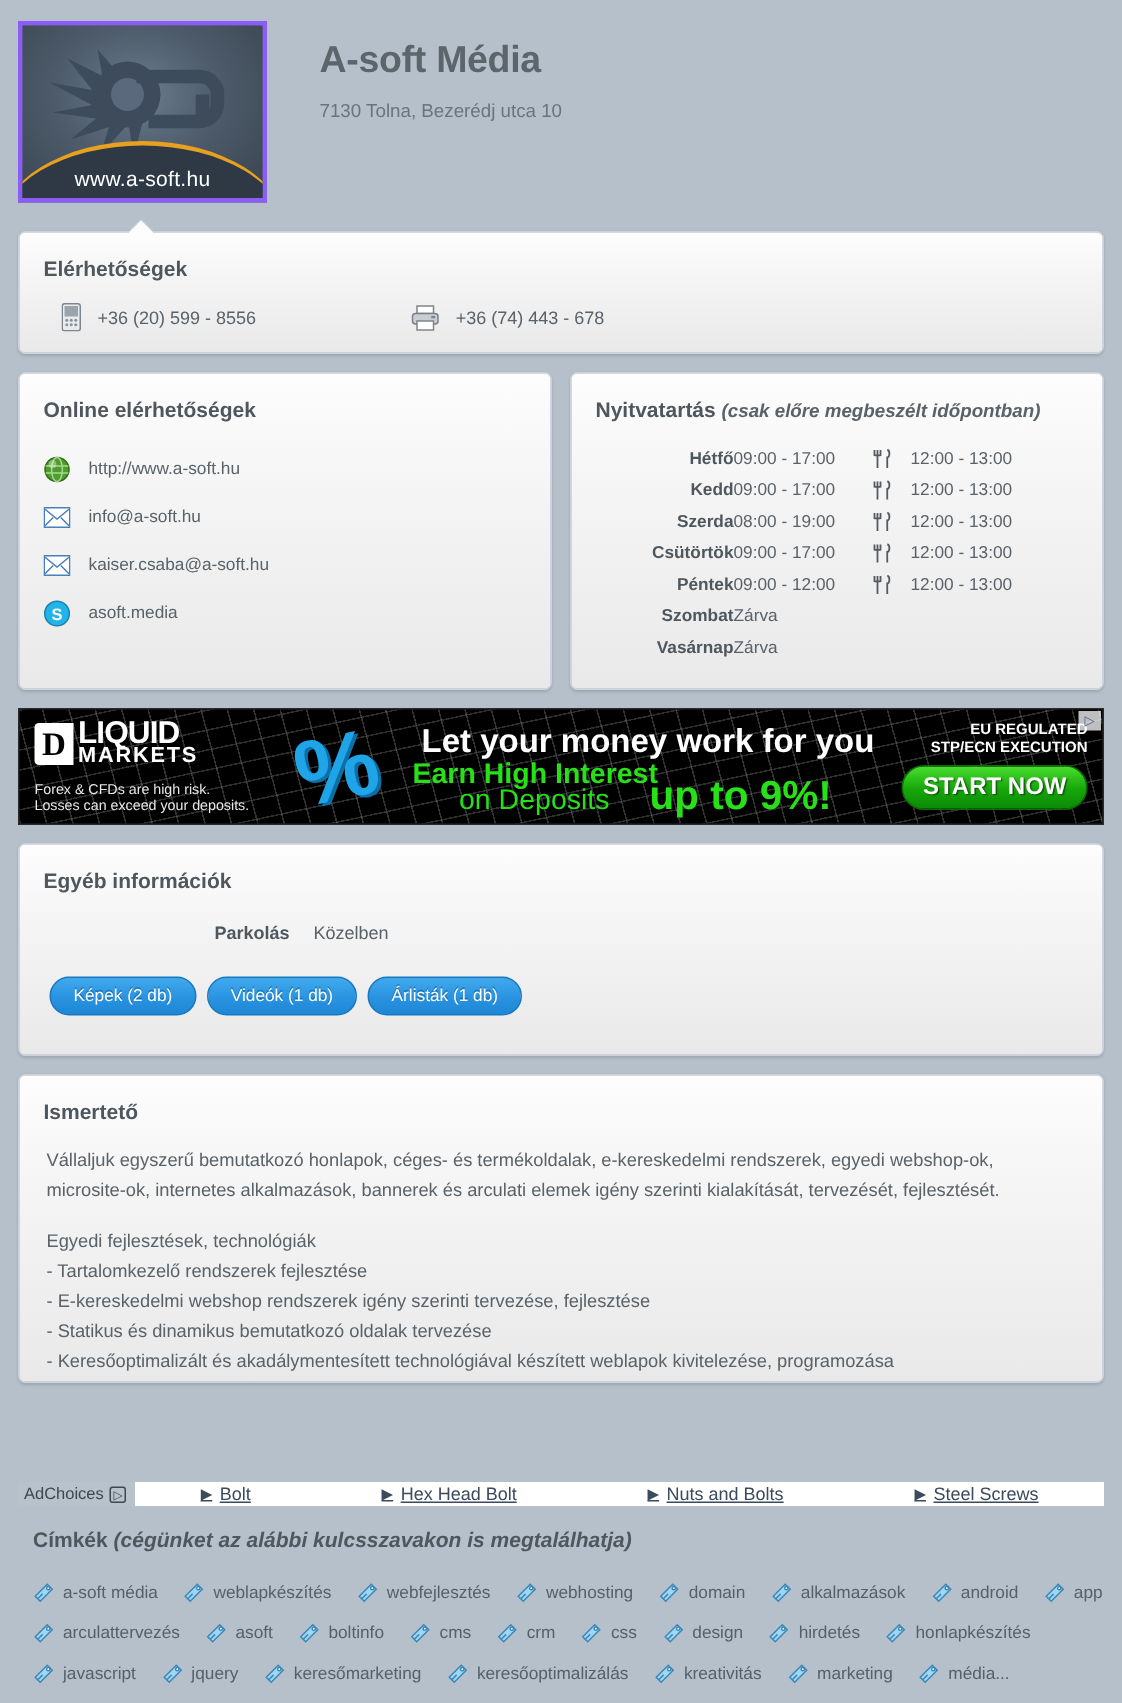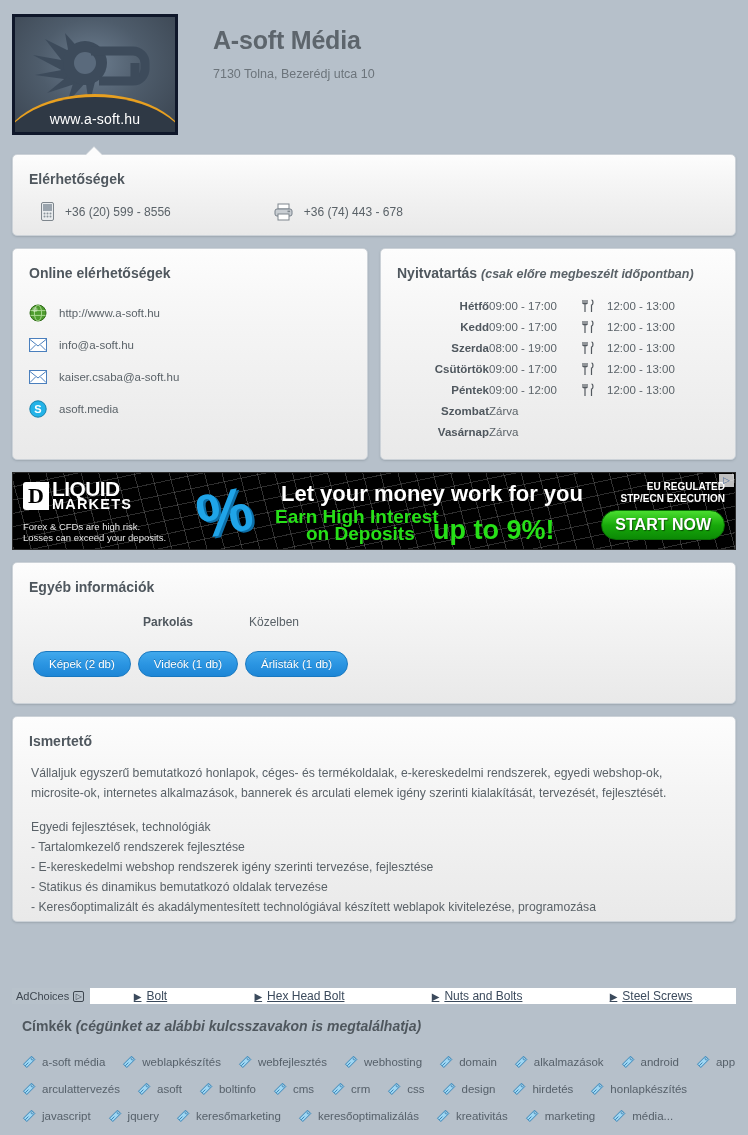--- a/index.html
+++ b/index.html
@@ -18,21 +18,21 @@
   
   .header {
     display: flex;
     align-items: flex-start;
     padding: 14px 0 0 12px;
     height: 146px;
   }
   .logo-frame {
     width: 166px;
     height: 121px;
-    border: 3px solid #0f172a;
+    border: 3px solid #8b5cf6;
     background: #46525f;
     position: relative;
     overflow: hidden;
     flex: 0 0 auto;
   }
   .logo-inner {
     position: absolute;
     inset: 0;
     background: radial-gradient(ellipse at 48% 40%, #6c7d8f 0%, #4e5c6b 45%, #39434f 100%);
   }
@@ -188,21 +188,21 @@
   .ad-head1 {
     position: absolute; left: 268px; top: 8px;
     color: #fff; font-size: 22px; font-weight: bold;
   }
   .ad-head2 {
     position: absolute; left: 262px; top: 33px;
     color: #27e018; font-size: 19px; font-weight: bold;
   }
   .ad-head3 {
     position: absolute; left: 293px; top: 50px;
-    color: #27e018; font-size: 19px; font-weight: bold;
+    color: #27e018; font-size: 19px; font-weight: normal;
   }
   .ad-head4 {
     position: absolute; left: 420px; top: 42px;
     color: #27e018; font-size: 27px; font-weight: bold;
   }
   .ad-reg {
     position: absolute; right: 10px; top: 8px;
     color: #fff; font-size: 10px; font-weight: bold; text-align: right; line-height: 12px;
   }
   .ad-cta {
@@ -214,21 +214,21 @@
     text-shadow: 1px 1px 1px rgba(0,0,0,.5);
   }
   .ad-choice-corner {
     position: absolute; right: 1px; top: 1px;
     width: 15px; height: 13px; background: rgba(255,255,255,.75);
     color: #4a6a9a; font-size: 9px; text-align: center; line-height: 13px;
   }
 
   
   .other-info { margin: 12px 12px 0 12px; height: 142px; }
-  .info-row { display: flex; font-size: 12px; height: 21px; align-items: center; gap: 40px; }
+  .info-row { display: flex; font-size: 12px; height: 21px; align-items: center; }
   .info-label {
     width: 196px; text-align: right; padding-right: 16px;
     font-weight: bold; color: #4f575e;
   }
   .info-value { color: #5a6268; }
   .info-rows { padding-top: 16px; }
   .btn-row { display: flex; gap: 7px; padding: 19px 0 0 20px; }
   .btn {
     background: linear-gradient(to bottom, #41a9ec 0%, #2b95e2 50%, #1d86d6 100%);
     color: #fff; font-size: 11.5px;

